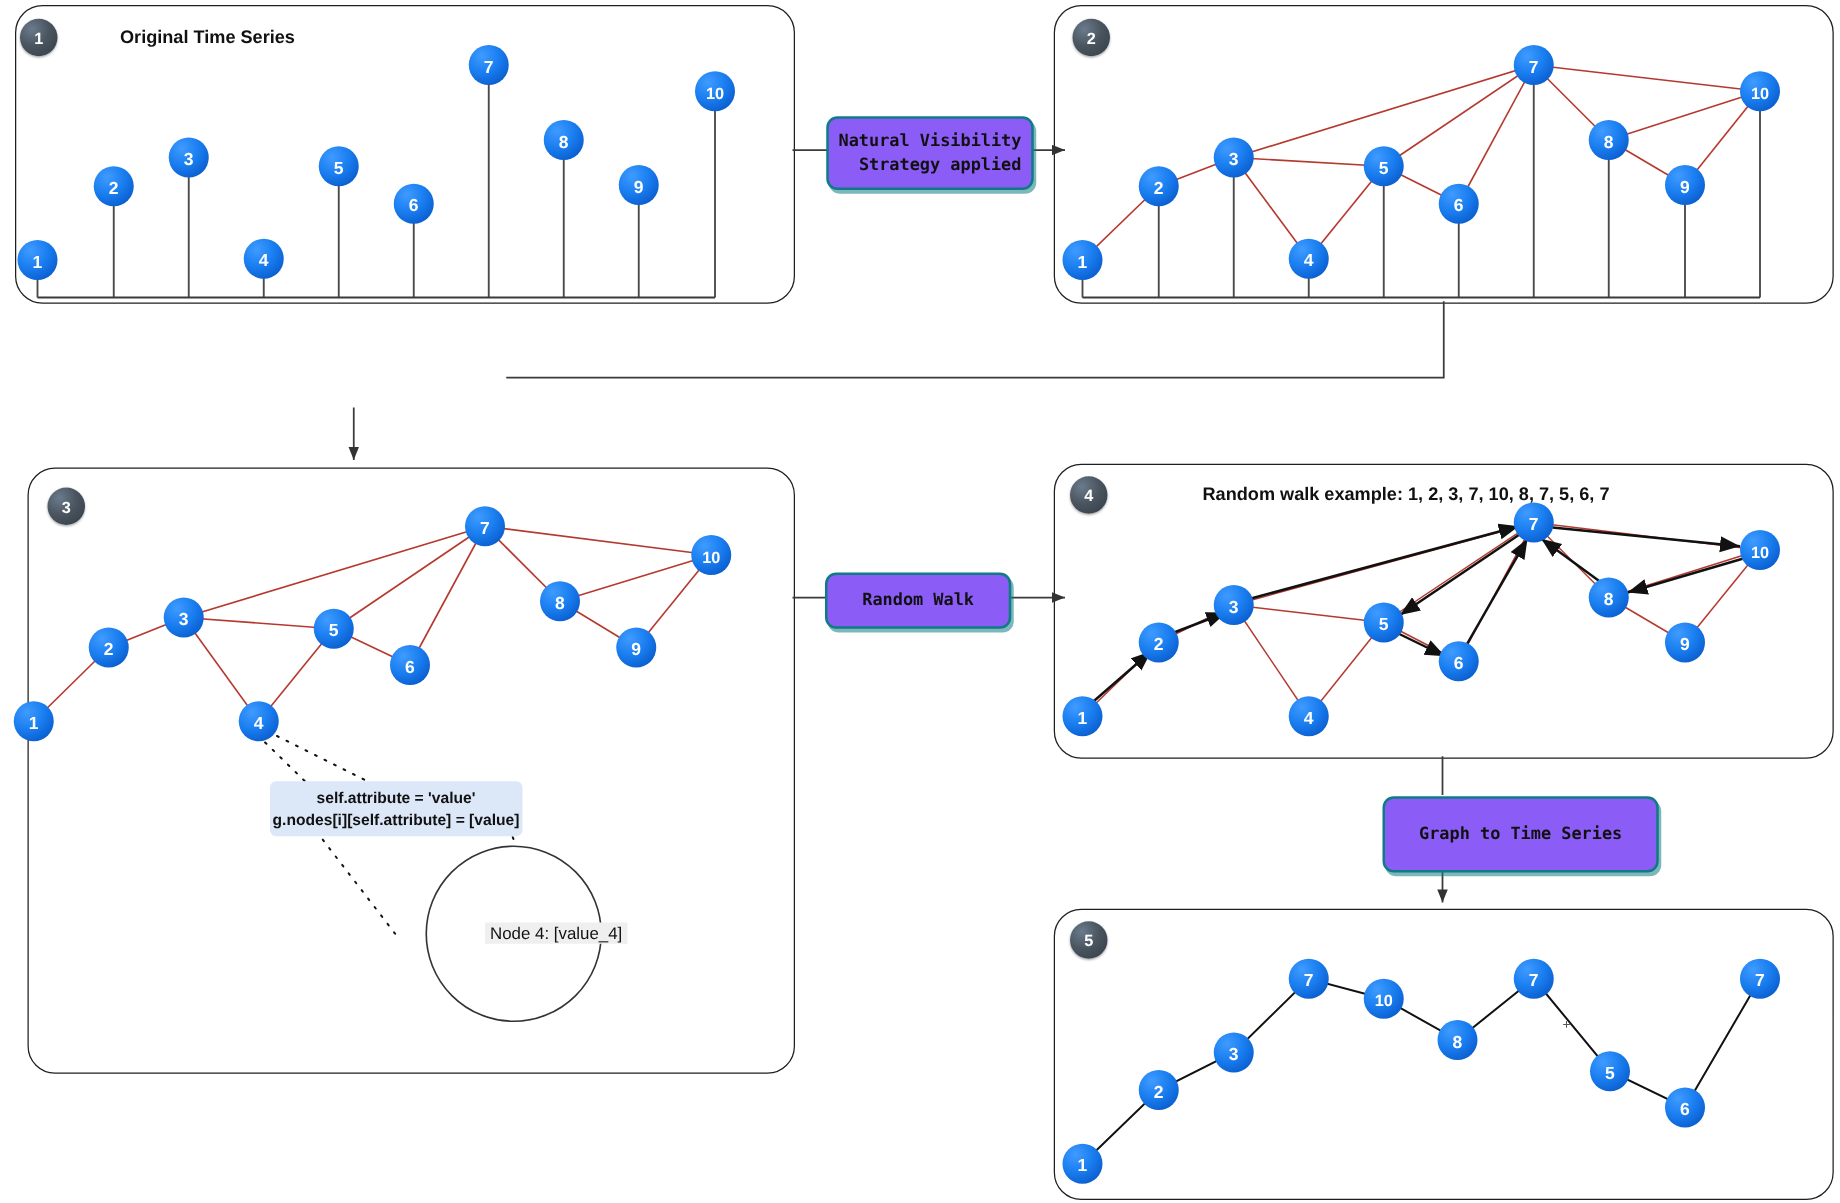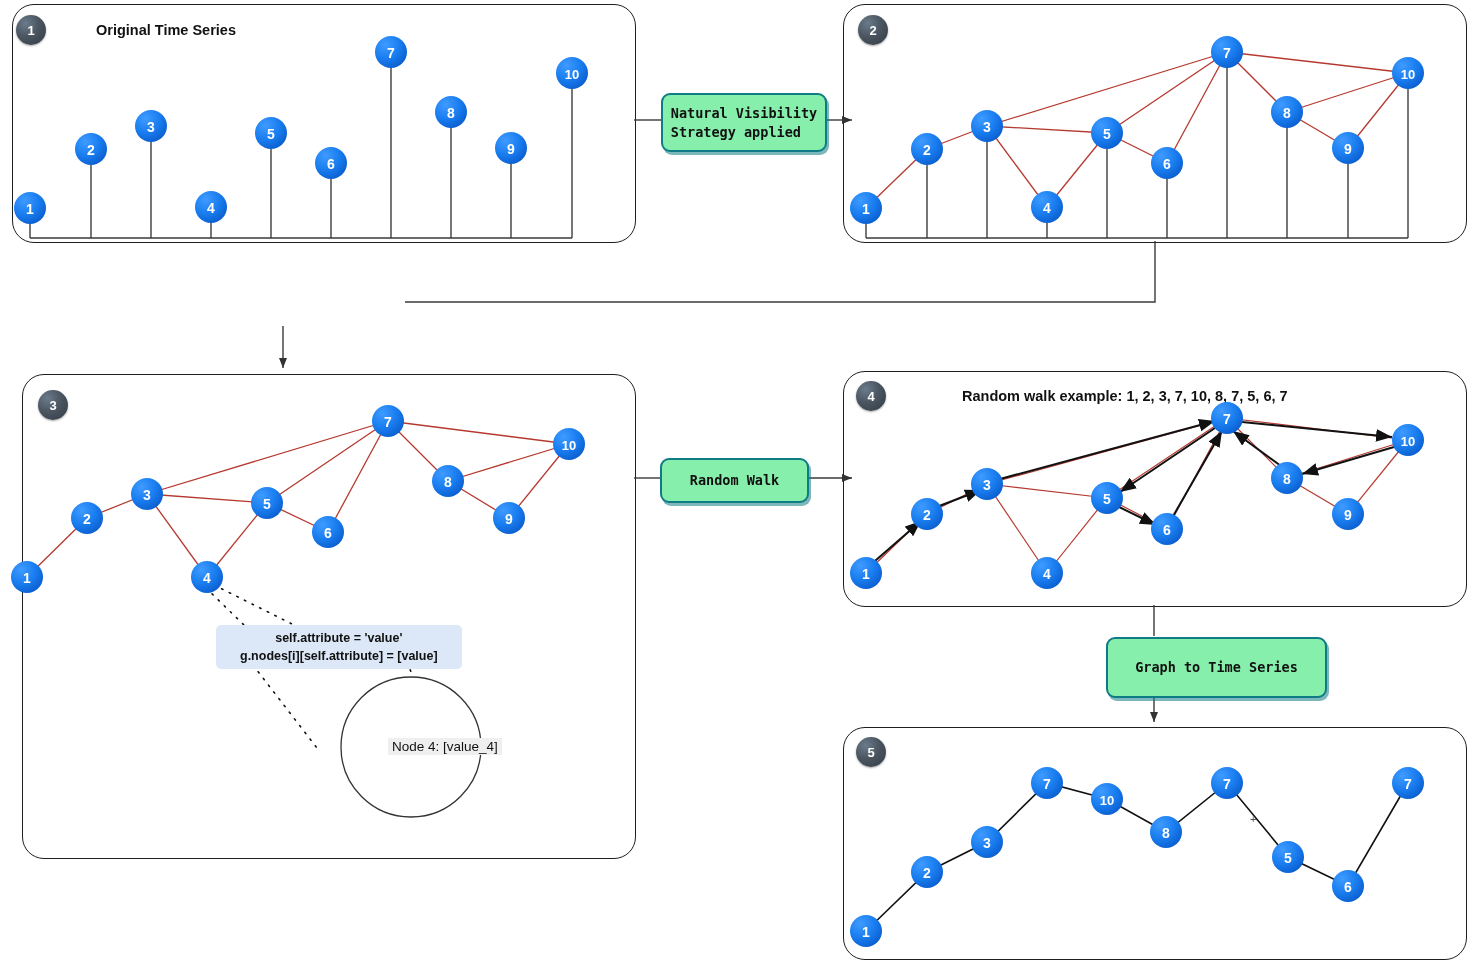--- a/index.html
+++ b/index.html
@@ -6,26 +6,26 @@
   body{width:1472px;height:962px;position:relative;overflow:hidden;
        font-family:"Liberation Sans",sans-serif;}
   .stage{position:absolute;inset:0;}
   svg.layer{position:absolute;left:0;top:0;width:1472px;height:962px;}
   .panel{position:absolute;border:1.4px solid #1f1f1f;border-radius:22px;background:#fff;}
   .badge{position:absolute;width:30px;height:30px;border-radius:50%;
          background:radial-gradient(circle at 32% 28%,#6b7b8c 0%,#4a5560 45%,#333c45 100%);
          color:#fff;font-size:13px;font-weight:bold;display:flex;align-items:center;
          justify-content:center;box-shadow:0 1px 2px rgba(0,0,0,.35);}
   .ptitle{position:absolute;font-size:14.5px;font-weight:bold;color:#111;white-space:nowrap;margin-left:32px;}
-  .lbox{position:absolute;border:2.2px solid #0f7b84;border-radius:9px;background:#86efac;
+  .lbox{position:absolute;border:2.2px solid #0f7b84;border-radius:9px;background:#8b5cf6;
         box-shadow:2px 3px 0 rgba(15,123,132,.55);
-        display:flex;align-items:center;justify-content:center;text-align:left;
+        display:flex;align-items:center;justify-content:center;text-align:right;
         font-family:"DejaVu Sans Mono","Liberation Mono",monospace;
         font-size:13.5px;font-weight:bold;color:#111;line-height:1.35;}
-  .annot{position:absolute;background:#dce7f7;border-radius:5px;padding:4px 24px;
+  .annot{position:absolute;background:#dce7f7;border-radius:5px;padding:4px 2px;
          text-align:center;font-size:12.5px;font-weight:bold;color:#111;line-height:1.45;
          white-space:nowrap;}
   .nodelbl{position:absolute;background:#efefef;font-size:13.5px;color:#111;
            padding:1px 4px;white-space:nowrap;margin-left:36px;}
 </style>
 </head>
 <body>
 
 <div class="stage">
 

